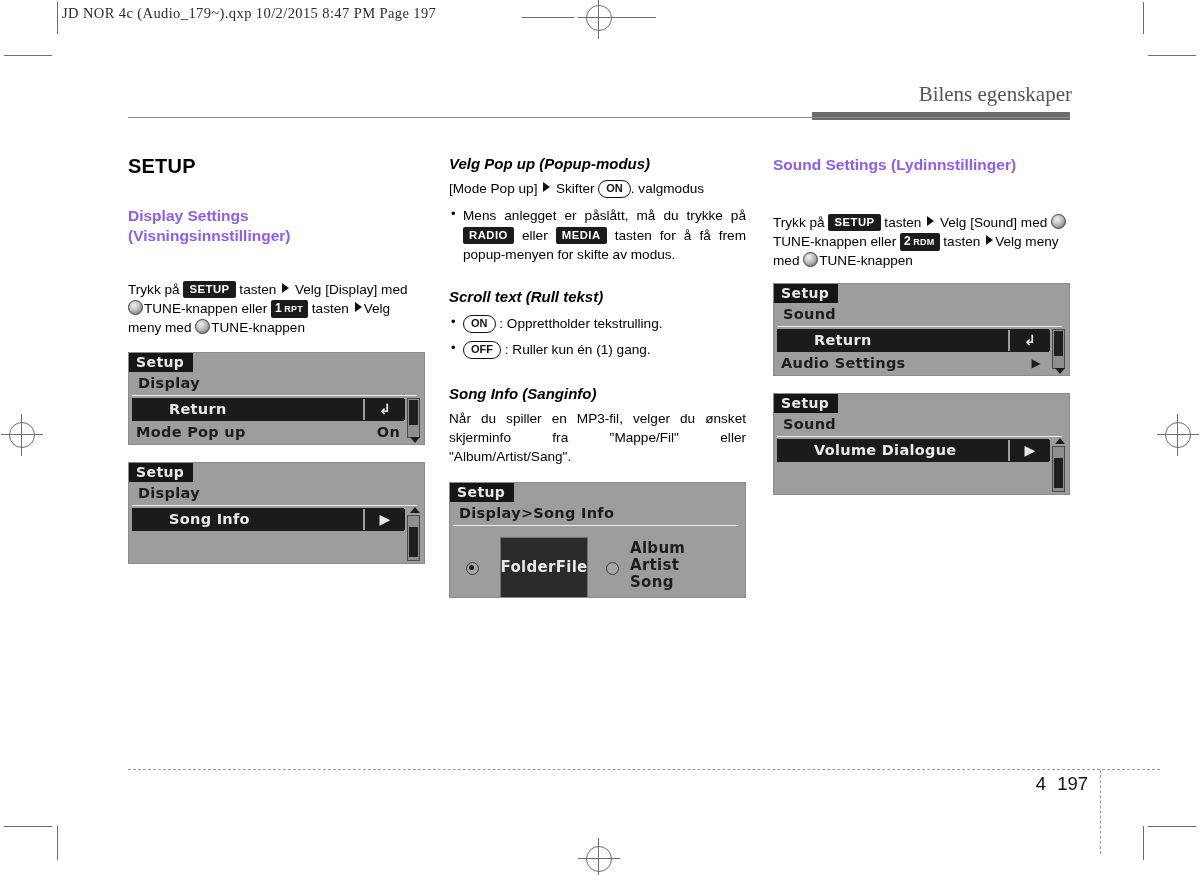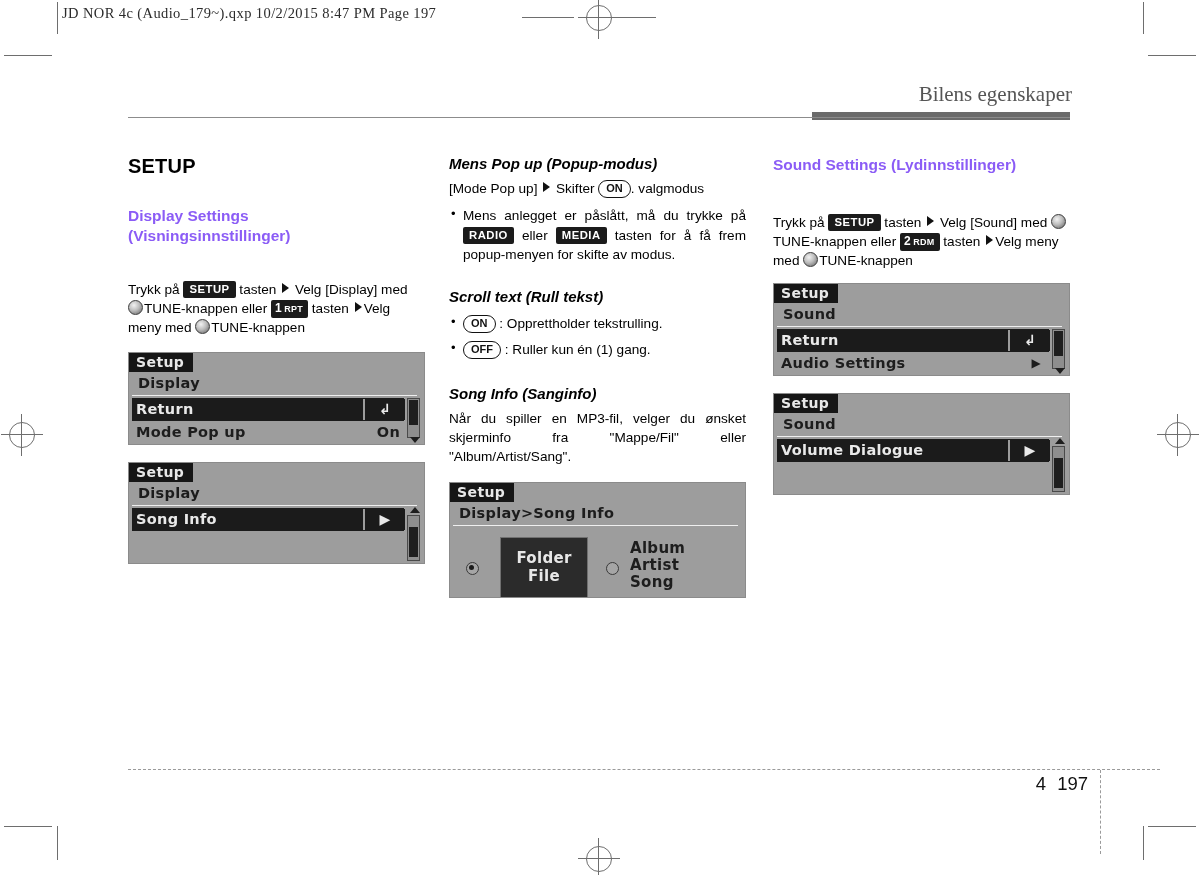--- a/index.html
+++ b/index.html
@@ -110,21 +110,21 @@
     padding-left:6px;letter-spacing:.3px;border-bottom:1.5px solid #efefef;
     margin:0 7px 0 3px;
   }
   .lcd .rows{padding:2px 0 0 0;position:relative;}
   .lcd .row{
     height:23px;line-height:23px;position:relative;margin:0 20px 0 3px;
     color:#1d1d1d;font-size:14.5px;font-weight:bold;letter-spacing:.3px;
   }
   .lcd .row .lab{padding-left:4px;}
   .lcd .row .val{position:absolute;right:4px;top:0;}
-  .lcd .row.sel{background:#1b1b1b;color:#e9e9e9;}
+  .lcd .row.sel{background:#1b1b1b;color:#e9e9e9;padding-left:33px;}
   .lcd .row.sel .btnbox{
     position:absolute;right:-1px;top:1px;width:40px;height:21px;background:#1b1b1b;
     border-left:2px solid #9d9d9d;
   }
   .lcd .row.sel .btnbox span{
     display:block;text-align:center;line-height:21px;color:#e9e9e9;font-size:14px;font-weight:bold;
   }
   .lcd .sb{
     position:absolute;right:4px;top:3px;width:11px;
     background:#8e8e8e;border:1px solid #4a4a4a;
@@ -142,21 +142,21 @@
   .rad{
     position:absolute;width:11px;height:11px;border-radius:50%;
     border:1.5px solid #3a3a3a;background:#a5a5a5;
   }
   .rad.on:after{
     content:"";position:absolute;left:2px;top:2px;width:5px;height:5px;border-radius:50%;background:#1b1b1b;
   }
   .optbox{
     position:absolute;background:#2b2b2b;color:#e8e8e8;
     font-size:15px;font-weight:bold;text-align:center;line-height:1.16;
-    display:flex;align-items:center;justify-content:center;flex-direction:column;
+    display:flex;align-items:center;justify-content:center;flex-direction:row;
     border:1px solid #707070;letter-spacing:.3px;
   }
   .optplain{
     position:absolute;color:#1d1d1d;font-size:15px;font-weight:bold;
     line-height:1.16;letter-spacing:.3px;
   }
 
   
   .footdash{
     position:absolute;left:128px;top:769px;width:1032px;height:0;
@@ -278,21 +278,21 @@
     </div>
     <div class="sb" style="top:52px;height:44px;">
       <div class="thumb" style="top:11px;height:30px;"></div>
     </div>
     <div class="sb-arrow arrow-up" style="top:44px;right:4px;"></div>
   </div>
 </div>
 
 <div class="col" id="col2">
 
-  <h3 class="ital">Mens Pop up (Popup-modus)</h3>
+  <h3 class="ital">Velg Pop up (Popup-modus)</h3>
   <p class="body just">
     <span>[Mode Pop up]</span>
     <span class="tri"></span>
     <span>Skifter</span>
     <span class="pill">ON</span><span>.</span>
     <span>valgmodus</span>
   </p>
   <ul class="blist">
     <li>
       <span>Mens anlegget er påslått, må du trykke på</span>

